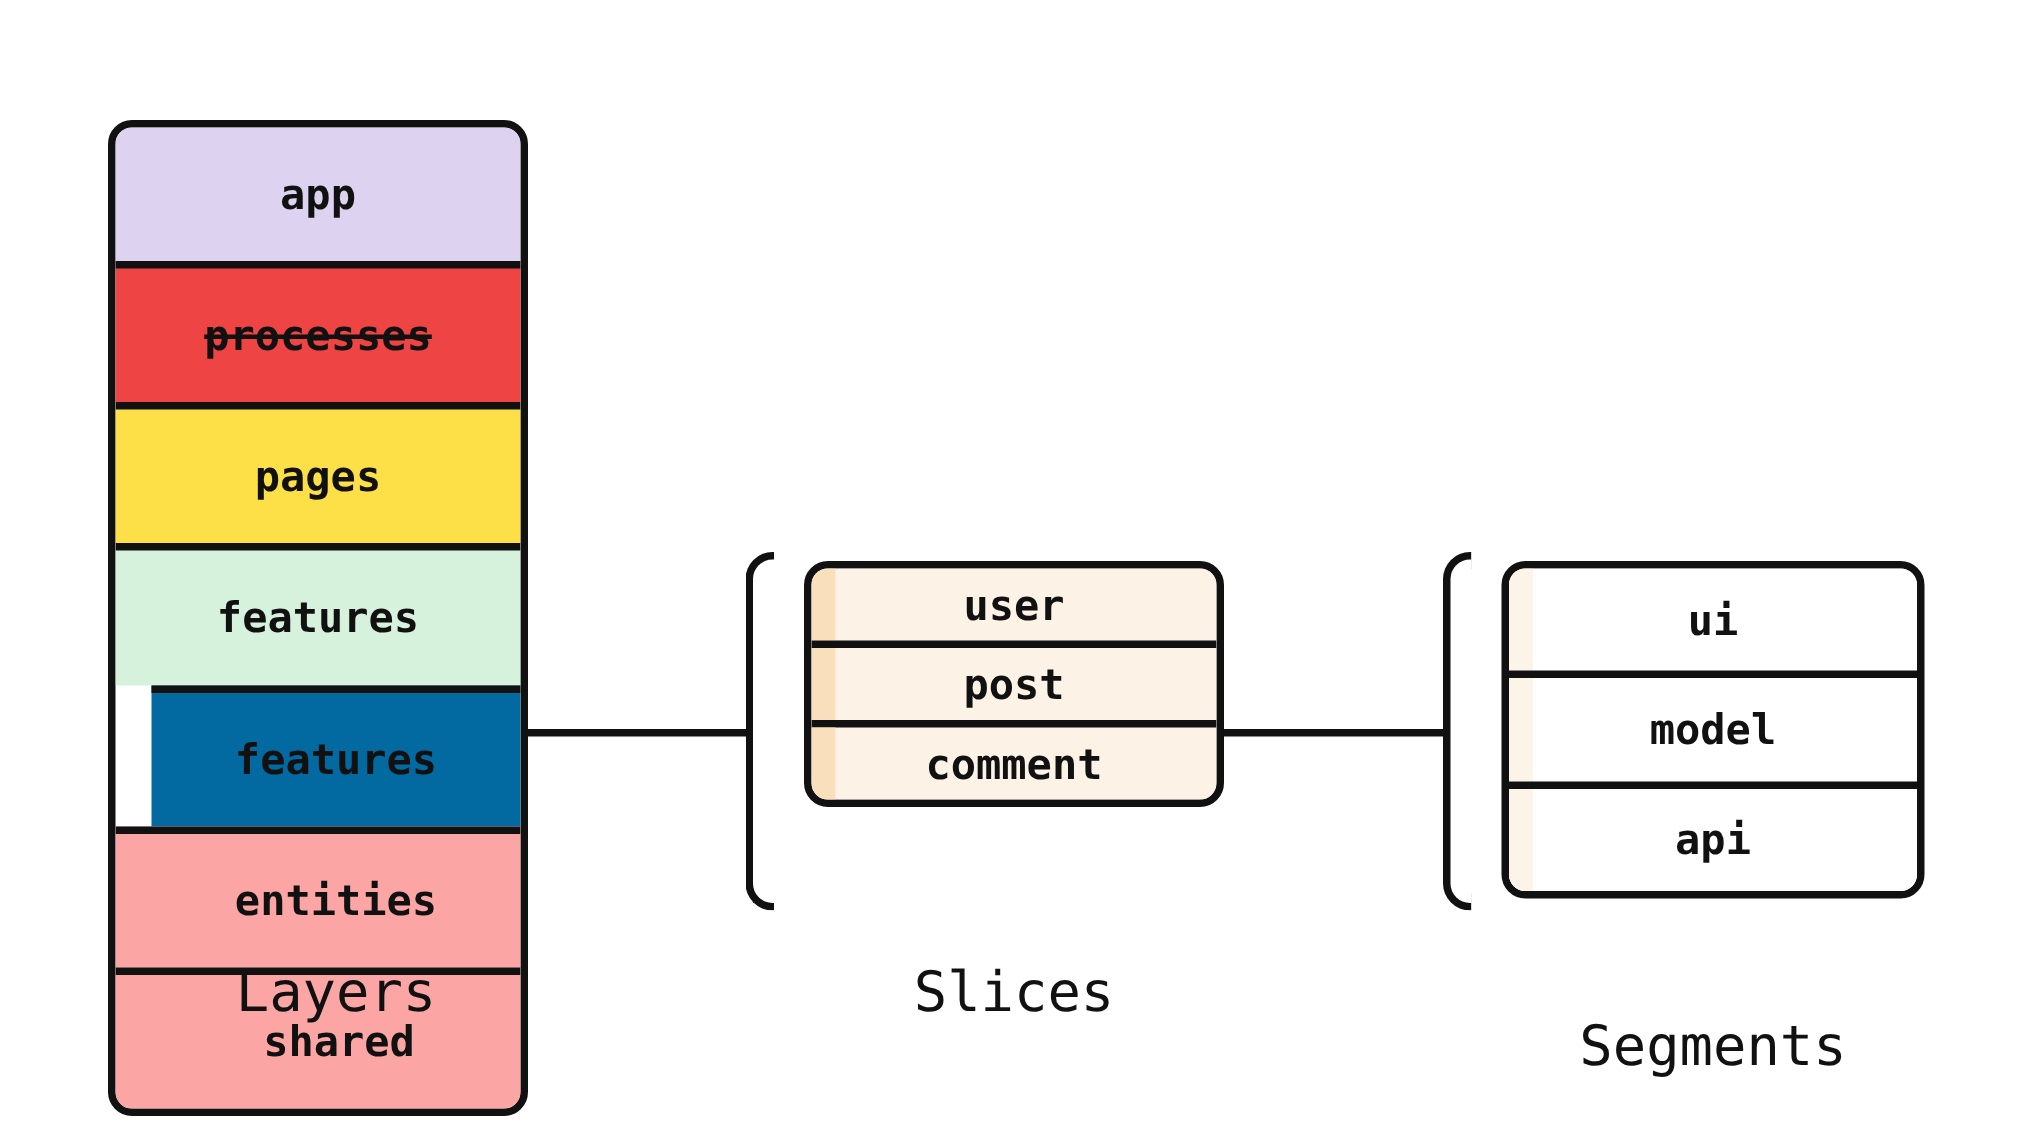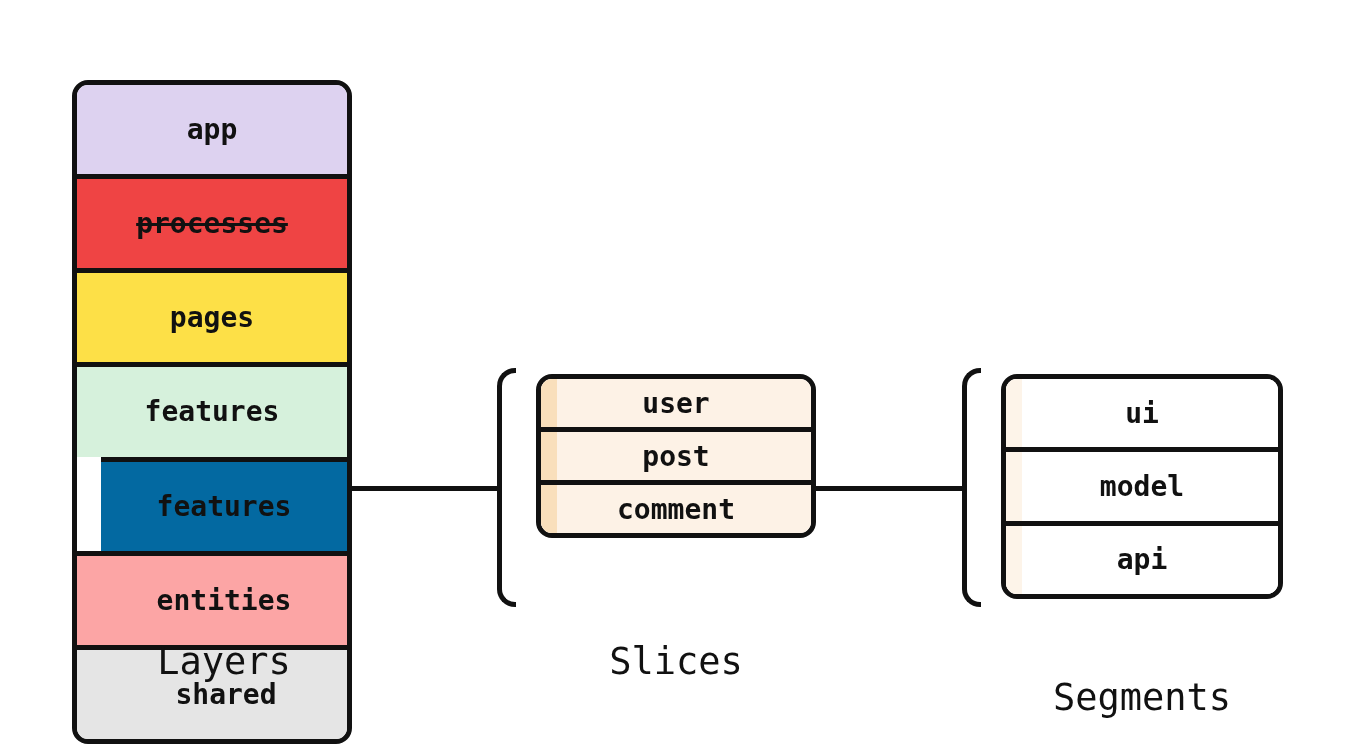--- a/index.html
+++ b/index.html
@@ -109,21 +109,21 @@
       </div>
       <div class="row" style="background: rgb(214, 241, 220);">
         <span class="row-label">features</span>
       </div>
       <div class="row" style="background: #0369a1; margin-left: 24px;">
         <span class="row-label">features</span>
       </div>
       <div class="row" style="background: #fca5a5; padding-left: 24px;">
         <span class="row-label">entities</span>
       </div>
-      <div class="row" style="background: #e5e5e5; padding-left: 28px;">
+      <div class="row" style="background: #fca5a5; padding-left: 28px;">
         <span class="row-label">shared</span>
       </div>
     </div>
 
   <div class="connector" id="connector-1"></div>
 
   <div class="bracket" id="bracket-1"></div>
 
   <div class="stack striped" id="slices-stack" style="--body: #fdf2e6; --stripe: #f9dfbb;">
       <div class="row">

